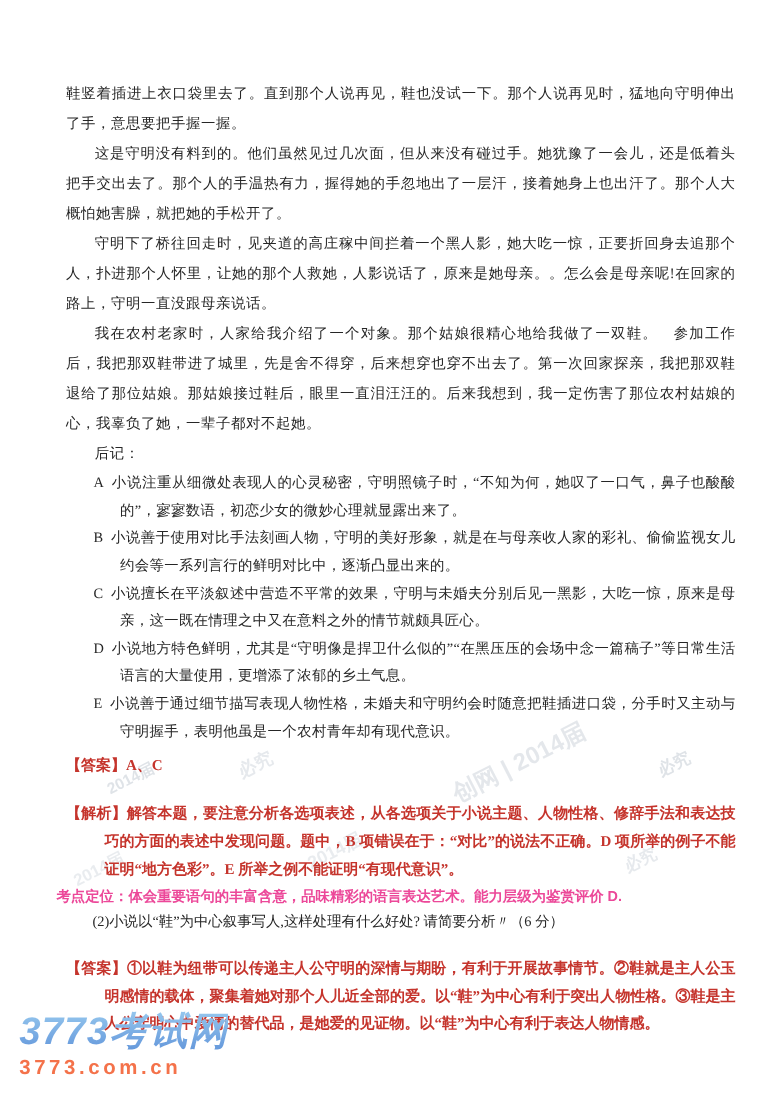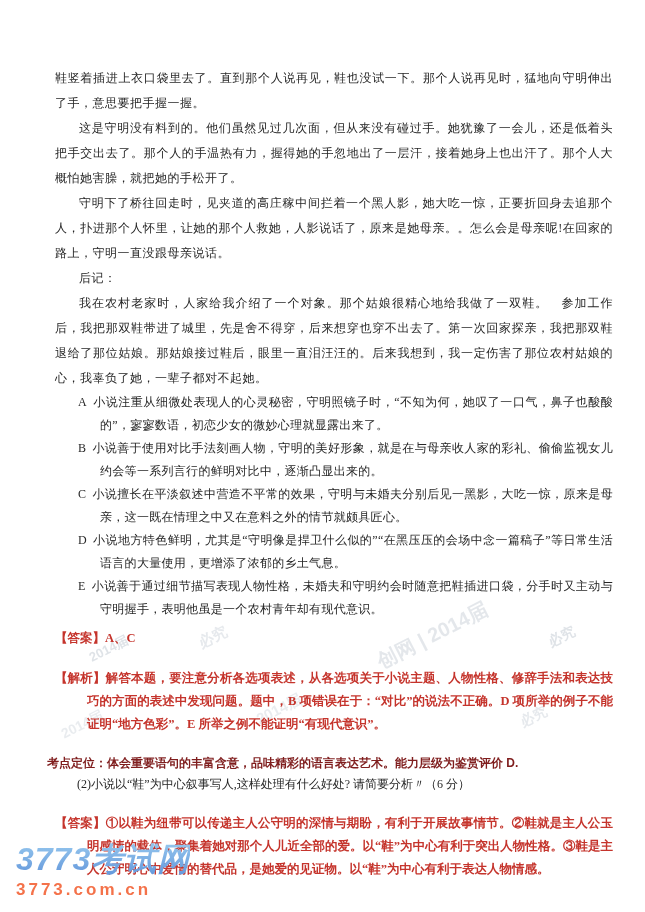--- a/index.html
+++ b/index.html
@@ -58,26 +58,26 @@
   .hang {
     margin: 17px 0 0 32px;
     text-indent: -32px;
     font-size: 12.5px;
     line-height: 23px;
     font-weight: 600;
     text-align: justify;
   }
   .blabel { letter-spacing: 0; }
   .kaodian {
-    margin: 18px 0 0 -8px;
+    margin: 2px 0 0 -8px;
     font-family: "Liberation Sans", "DejaVu Sans", sans-serif;
     font-size: 12px;
     line-height: 19px;
     font-weight: bold;
-    color: #7f1d1d;
+    color: #ec4899;
   }
   .q2-prompt {
     margin: 0 0 4px 22px;
     font-size: 12px;
     line-height: 22px;
     color: #262626;
   }
   
   .wm {
     position: absolute;
@@ -133,22 +133,22 @@
 <span class="wm wm-5">2014届</span>
 <span class="wm wm-6">必究</span>
 <span class="wm wm-7">2014届</span>
 
 <div class="page">
 
   <div class="story">
     <p>鞋竖着插进上衣口袋里去了。直到那个人说再见，鞋也没试一下。那个人说再见时，猛地向守明伸出了手，意思要把手握一握。</p>
     <p class="indent">这是守明没有料到的。他们虽然见过几次面，但从来没有碰过手。她犹豫了一会儿，还是低着头把手交出去了。那个人的手温热有力，握得她的手忽地出了一层汗，接着她身上也出汗了。那个人大概怕她害臊，就把她的手松开了。</p>
     <p class="indent">守明下了桥往回走时，见夹道的高庄稼中间拦着一个黑人影，她大吃一惊，正要折回身去追那个人，扑进那个人怀里，让她的那个人救她，人影说话了，原来是她母亲。。怎么会是母亲呢!在回家的路上，守明一直没跟母亲说话。</p>
+    <p class="indent">我在农村老家时，人家给我介绍了一个对象。那个姑娘很精心地给我做了一双鞋。　参加工作后，我把那双鞋带进了城里，先是舍不得穿，后来想穿也穿不出去了。第一次回家探亲，我把那双鞋退给了那位姑娘。那姑娘接过鞋后，眼里一直泪汪汪的。后来我想到，我一定伤害了那位农村姑娘的心，我辜负了她，一辈子都对不起她。</p>
     <p class="indent">后记：</p>
-    <p class="indent">我在农村老家时，人家给我介绍了一个对象。那个姑娘很精心地给我做了一双鞋。　参加工作后，我把那双鞋带进了城里，先是舍不得穿，后来想穿也穿不出去了。第一次回家探亲，我把那双鞋退给了那位姑娘。那姑娘接过鞋后，眼里一直泪汪汪的。后来我想到，我一定伤害了那位农村姑娘的心，我辜负了她，一辈子都对不起她。</p>
   </div>
 
   <div>
     <div class="option">
       <span class="opt-label">A</span><span>小说注重从细微处表现人的心灵秘密，守明照镜子时，“不知为何，她叹了一口气，鼻子也酸酸的”，寥寥数语，初恋少女的微妙心理就显露出来了。</span>
     </div>
     <div class="option">
       <span class="opt-label">B</span><span>小说善于使用对比手法刻画人物，守明的美好形象，就是在与母亲收人家的彩礼、偷偷监视女儿约会等一系列言行的鲜明对比中，逐渐凸显出来的。</span>
     </div>
     <div class="option">

